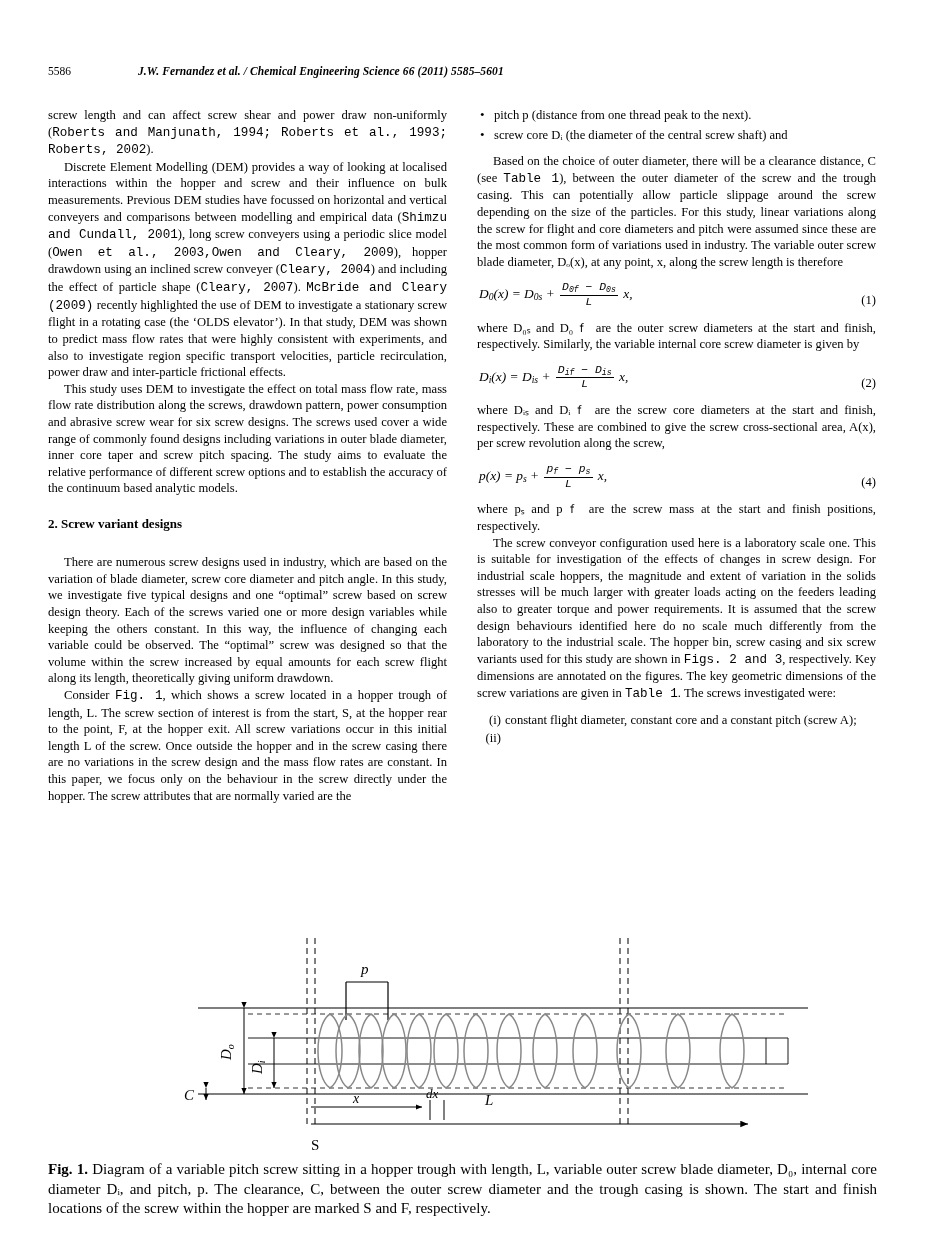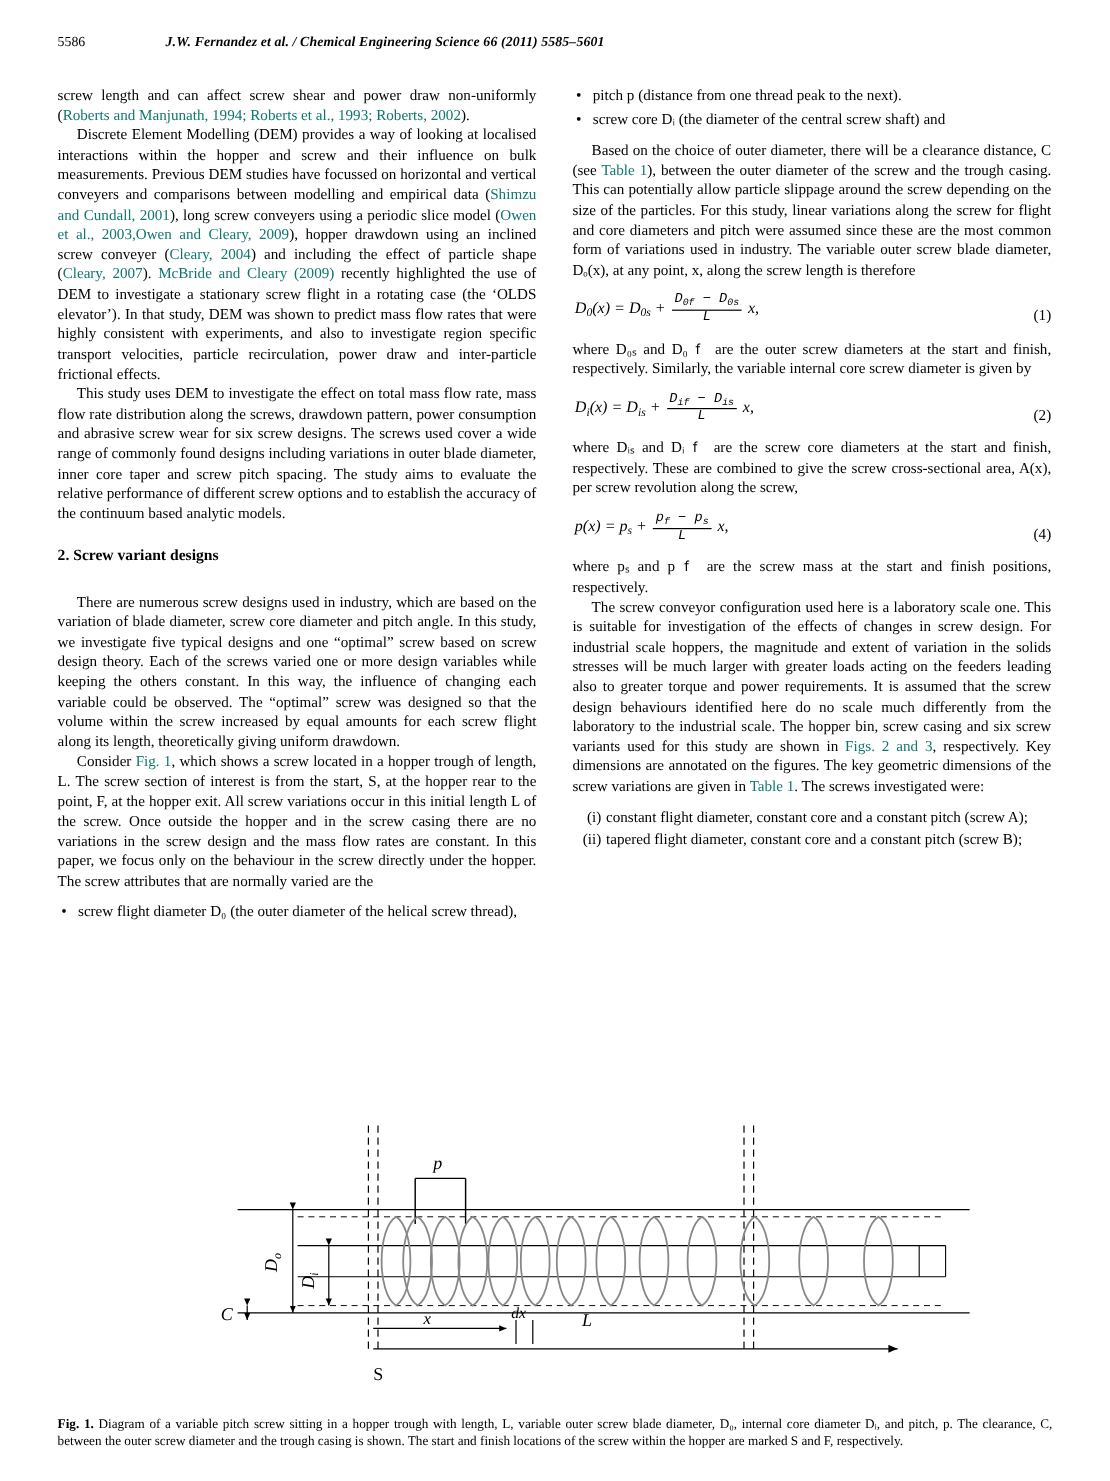--- a/index.html
+++ b/index.html
@@ -13,21 +13,21 @@
     font-family: "Liberation Serif", serif;
     color: #000000;
     position: relative;
     overflow: hidden;
   }
   .page {
     position: relative;
     width: 791px;
     height: 1234px;
     box-sizing: border-box;
-    padding: 29px 48px 20px 48px;
+    padding: 65px 48px 20px 48px;
   }
   
   .running-head {
     display: flex;
     align-items: baseline;
     font-size: 11.5px;
     margin-bottom: 26px;
     height: 16px;
   }
   .running-head .folio {
@@ -56,21 +56,22 @@
     text-align: justify;
   }
   p {
     margin: 0;
     text-indent: 16px;
   }
   p.noindent {
     text-indent: 0;
   }
   .ref {
-    color: #0f766e;
+    color: #000000;
+    font-family: Liberation Mono, monospace;
   }
   h2.section {
     font-size: 13px;
     font-weight: bold;
     margin: 18px 0 22px 0;
     text-indent: 0;
     text-align: left;
   }
   ul.bullets {
     list-style: none;
@@ -163,24 +164,24 @@
     left: 48px;
     top: 928px;
     width: 829px;
   }
   .figure-img {
     width: 829px;
     height: 228px;
     display: block;
   }
   .fig-caption {
-    font-size: 11px;
+    font-size: 15px;
     line-height: 1.3;
     text-align: justify;
-    margin-top: 24px;
+    margin-top: 4px;
     width: 829px;
   }
   .fig-caption b {
     font-weight: bold;
   }
 </style>
 </head>
 <body>
 
 <div class="page">
@@ -200,23 +201,20 @@
       <p><span>Discrete Element Modelling (DEM) provides a way of looking at localised interactions within the hopper and screw and their influence on bulk measurements. Previous DEM studies have focussed on horizontal and vertical conveyers and comparisons between modelling and empirical data (</span><span class="ref">Shimzu and Cundall, 2001</span><span>), long screw conveyers using a periodic slice model (</span><span class="ref">Owen et al., 2003,</span><span class="ref">Owen and Cleary, 2009</span><span>), hopper drawdown using an inclined screw conveyer (</span><span class="ref">Cleary, 2004</span><span>) and including the effect of particle shape (</span><span class="ref">Cleary, 2007</span><span>). </span><span class="ref">McBride and Cleary (2009)</span><span> recently highlighted the use of DEM to investigate a stationary screw flight in a rotating case (the ‘OLDS elevator’). In that study, DEM was shown to predict mass flow rates that were highly consistent with experiments, and also to investigate region specific transport velocities, particle recirculation, power draw and inter-particle frictional effects.</span></p>
 
       <p>This study uses DEM to investigate the effect on total mass flow rate, mass flow rate distribution along the screws, drawdown pattern, power consumption and abrasive screw wear for six screw designs. The screws used cover a wide range of commonly found designs including variations in outer blade diameter, inner core taper and screw pitch spacing. The study aims to evaluate the relative performance of different screw options and to establish the accuracy of the continuum based analytic models.</p>
 
       <h2 class="section">2. Screw variant designs</h2>
 
       <p>There are numerous screw designs used in industry, which are based on the variation of blade diameter, screw core diameter and pitch angle. In this study, we investigate five typical designs and one “optimal” screw based on screw design theory. Each of the screws varied one or more design variables while keeping the others constant. In this way, the influence of changing each variable could be observed. The “optimal” screw was designed so that the volume within the screw increased by equal amounts for each screw flight along its length, theoretically giving uniform drawdown.</p>
 
       <p><span>Consider </span><span class="ref">Fig. 1</span><span>, which shows a screw located in a hopper trough of length, L. The screw section of interest is from the start, S, at the hopper rear to the point, F, at the hopper exit. All screw variations occur in this initial length L of the screw. Once outside the hopper and in the screw casing there are no variations in the screw design and the mass flow rates are constant. In this paper, we focus only on the behaviour in the screw directly under the hopper. The screw attributes that are normally varied are the</span></p>
 
-      <ul class="bullets">
-        <li>screw flight diameter D₀ (the outer diameter of the helical screw thread),</li>
-      </ul>
 
     </div>
 
     <div class="col">
 
       <ul class="bullets" style="margin-top:0;">
         <li>pitch p (distance from one thread peak to the next).</li>
         <li>screw core Dᵢ (the diameter of the central screw shaft) and</li>
       </ul>
 
@@ -263,21 +261,21 @@
         </div>
         <div class="eq-num">(4)</div>
       </div>
 
       <p class="noindent">where pₛ and pｆ are the screw mass at the start and finish positions, respectively.</p>
 
       <p><span>The screw conveyor configuration used here is a laboratory scale one. This is suitable for investigation of the effects of changes in screw design. For industrial scale hoppers, the magnitude and extent of variation in the solids stresses will be much larger with greater loads acting on the feeders leading also to greater torque and power requirements. It is assumed that the screw design behaviours identified here do no scale much differently from the laboratory to the industrial scale. The hopper bin, screw casing and six screw variants used for this study are shown in </span><span class="ref">Figs. 2 and 3</span><span>, respectively. Key dimensions are annotated on the figures. The key geometric dimensions of the screw variations are given in </span><span class="ref">Table 1</span><span>. The screws investigated were:</span></p>
 
       <ol class="romans">
         <li><span class="rn">(i)</span><span>constant flight diameter, constant core and a constant pitch (screw A);</span></li>
-        <li><span class="rn">(ii)</span><span>tapered flight diameter, constant core and a constant pitch (screw B);</span></li>
+        <li><span class="rn">(ii)</span></li>
       </ol>
 
     </div>
   </div>
 
   <div class="figure-wrap">
     <svg class="figure-img" viewBox="0 0 829 228">
       <defs>
         <marker id="arrH" markerWidth="8" markerHeight="8" refX="7" refY="3" orient="auto">
           <path d="M0,0 L7,3 L0,6 z" fill="#000"></path>

